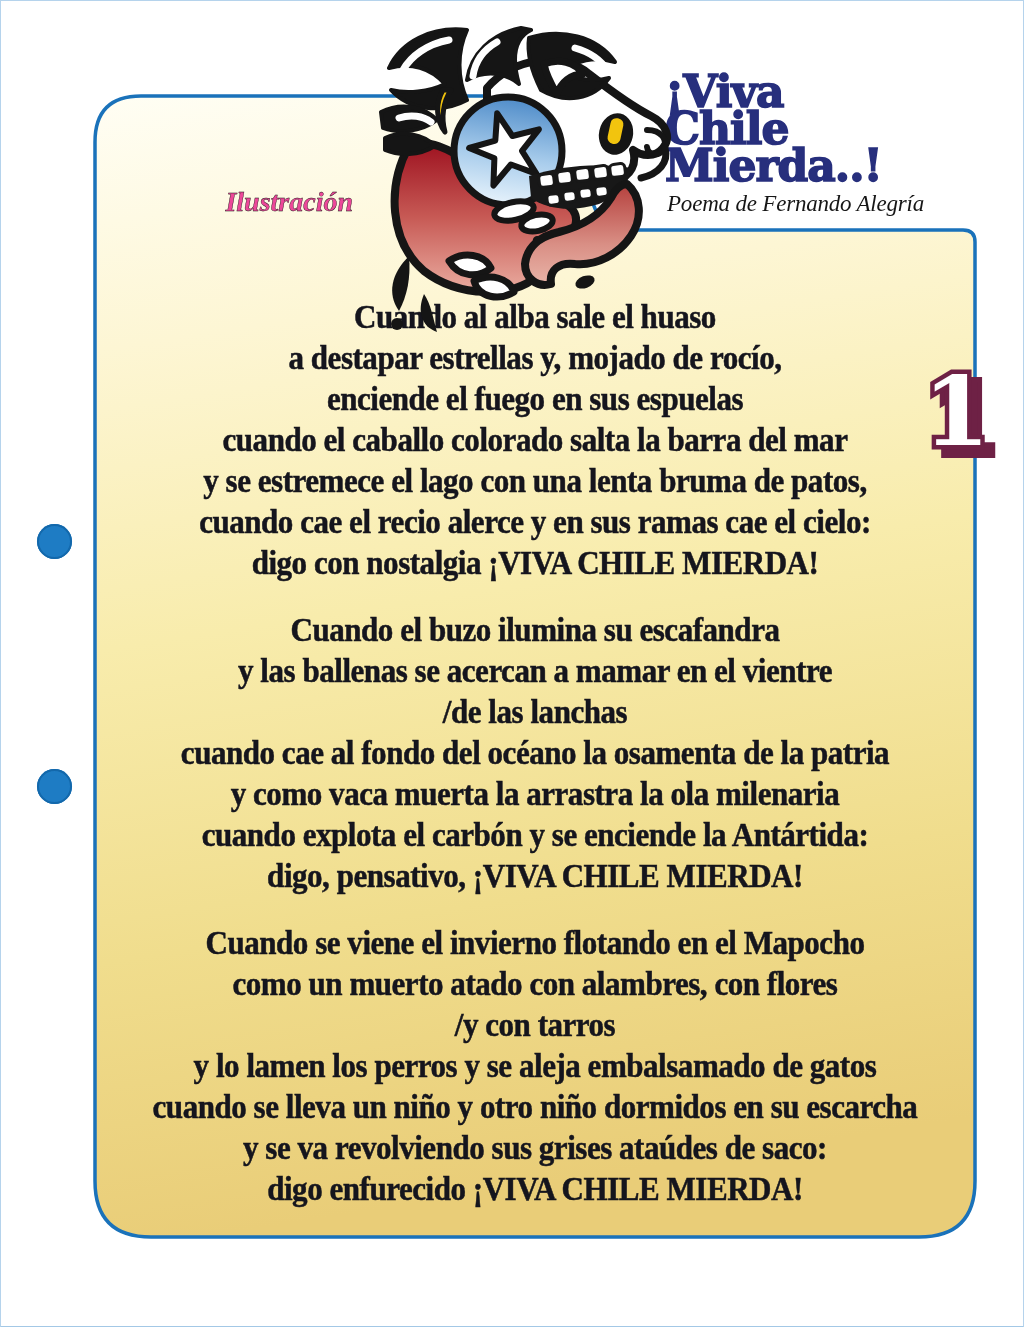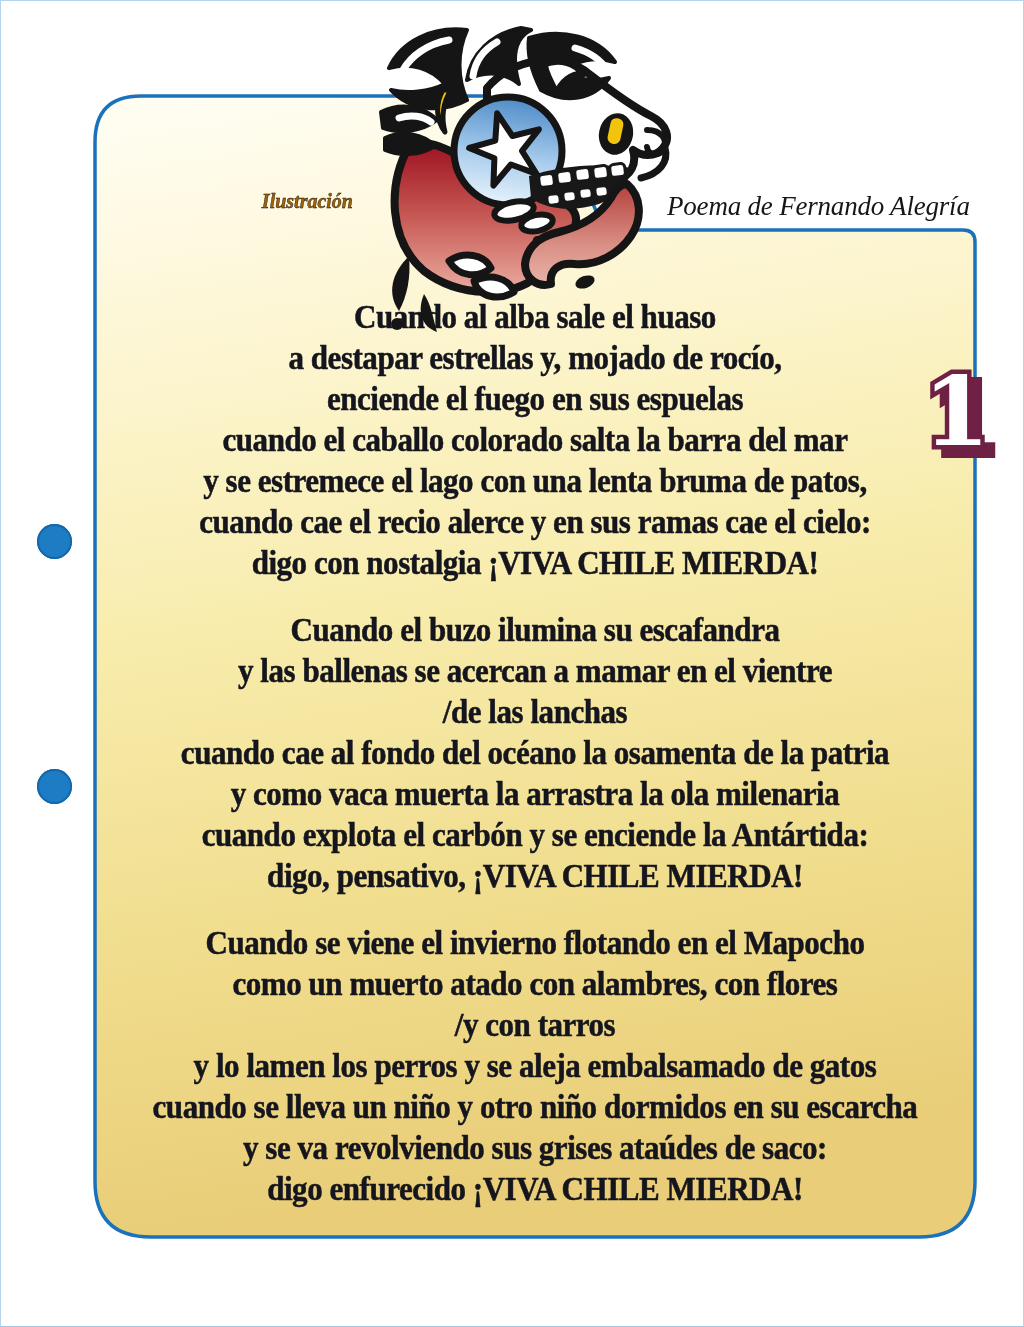--- a/index.html
+++ b/index.html
@@ -13,27 +13,27 @@
   
   .title-block{
     position:absolute;left:664px;top:72px;z-index:2;
     font-family:"DejaVu Serif",serif;font-weight:bold;
     font-size:44px;line-height:37px;color:#272f7d;
     -webkit-text-stroke:1.6px #272f7d;letter-spacing:-1px;
   }
   .subtitle{
     position:absolute;left:666px;top:190px;z-index:2;
     font-family:"Liberation Serif",serif;font-style:italic;
-    font-size:27px;color:#161616;letter-spacing:-0.2px;
+    font-size:23px;color:#161616;letter-spacing:-0.2px;
   }
   .credit-block{
     position:absolute;left:0;top:186px;width:352px;z-index:2;
     text-align:right;font-family:"Liberation Serif",serif;
-    font-weight:bold;font-style:italic;font-size:20px;line-height:29px;
-    color:#a16207;-webkit-text-stroke:0.4px #0f0f0f;
+    font-weight:bold;font-style:italic;font-size:28px;line-height:29px;
+    color:#ec4899;-webkit-text-stroke:0.4px #0f0f0f;
   }
   
   .poem{
     position:absolute;left:94px;top:296px;width:880px;z-index:2;
     text-align:center;color:#15151d;
     font-family:"Liberation Serif",serif;font-weight:bold;
     font-size:33px;line-height:41px;letter-spacing:-0.5px;
     transform:scaleX(0.94);transform-origin:50% 0;
     -webkit-text-stroke:0.5px #15151d;
   }
@@ -66,20 +66,25 @@
       </linearGradient>
     </defs>
     <path d="M 140,95 H 545 C 580,95 580,229 615,229 H 962 Q 974,229 974,241
          V 1180 Q 974,1236 918,1236 H 150 Q 94,1236 94,1180
          V 141 Q 94,95 140,95 Z" fill="url(#panelGrad)" stroke="#1a72ba" stroke-width="3.5"></path>
   </svg>
 
   <div class="dot dot1"></div>
   <div class="dot dot2"></div>
 
+  <div class="title-block">
+    <div>¡Viva</div>
+    <div>Chile</div>
+    <div>Mierda..!</div>
+  </div>
   <div class="subtitle">Poema de Fernando Alegría</div>
 
   <div class="credit-block">
     <div>Ilustración</div>
   </div>
 
   <svg class="horse" width="310" height="310" viewBox="0 0 310 310">
     <defs>
       <linearGradient id="gradRed" x1="0" y1="0" x2="0" y2="1">
         <stop offset="0" stop-color="#9e1220"></stop>

